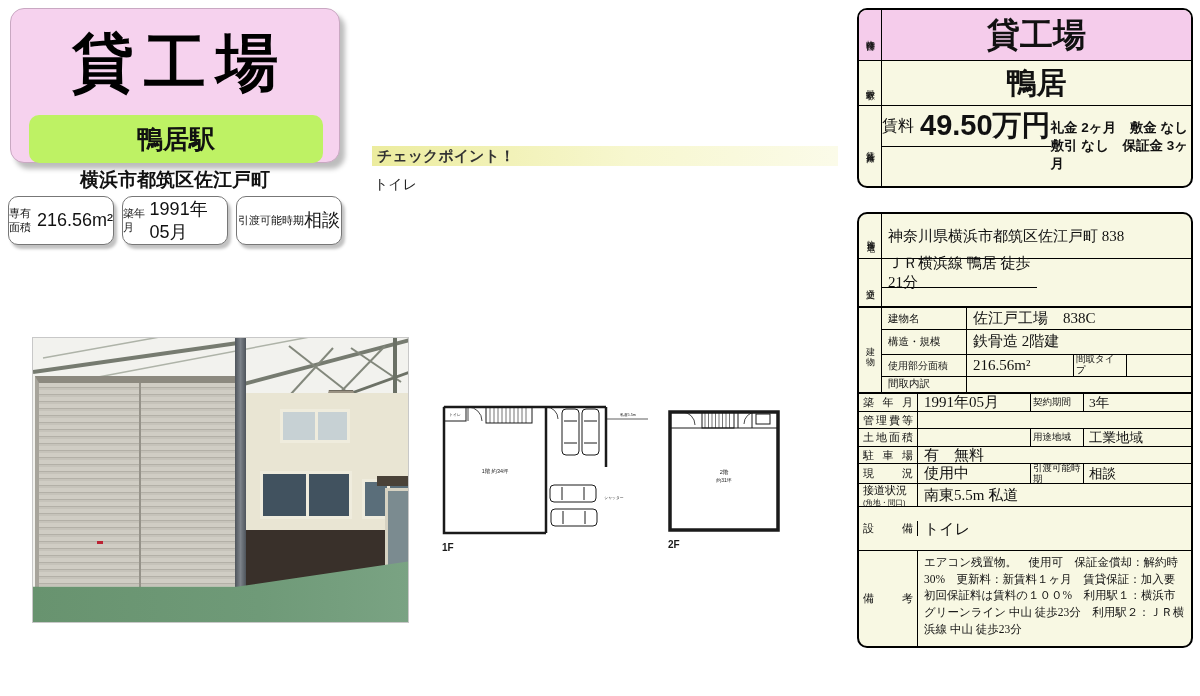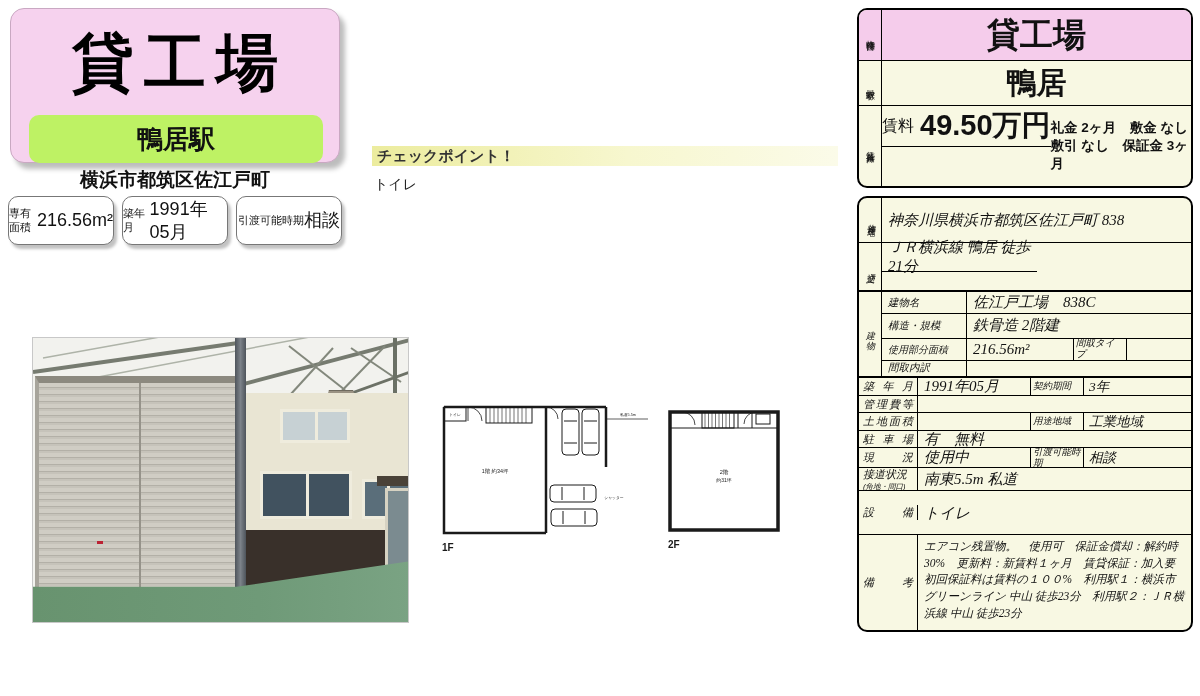--- a/index.html
+++ b/index.html
@@ -197,21 +197,21 @@
     <div style="flex:1;display:flex;flex-direction:row;">
       <div class="cell" style="height:41px;justify-content:center;border-bottom:1.5px solid #000;">
         <span style="font-size:16px;margin-right:6px;">賃料</span>
         <span style="font-size:29px;font-weight:bold;">49.50万円</span>
       </div>
       <div class="cell" style="flex:1;justify-content:center;font-size:13.5px;font-weight:600;">礼金 2ヶ月　敷金 なし　敷引 なし　保証金 3ヶ月</div>
     </div>
   </div>
 </div>
 
-<div class="abs rt" style="top:196px;font-style:italic;">
+<div class="abs rt" style="top:212px;">
 
   <div class="row" style="height:44px;">
     <div class="vlab" style="font-size:8px;">物件所在地</div>
     <div class="val serif">神奈川県横浜市都筑区佐江戸町 838</div>
   </div>
 
   <div class="row bt" style="height:48px;">
     <div class="vlab">交通</div>
     <div style="flex:1;display:flex;flex-direction:row;">
       <div class="val serif" style="height:28px;border-bottom:1.5px solid #000;">ＪＲ横浜線 鴨居 徒歩21分</div>

